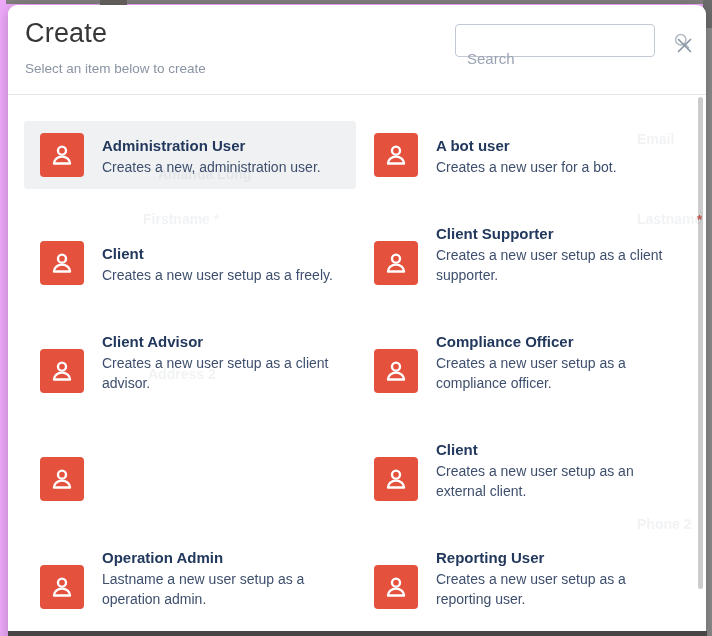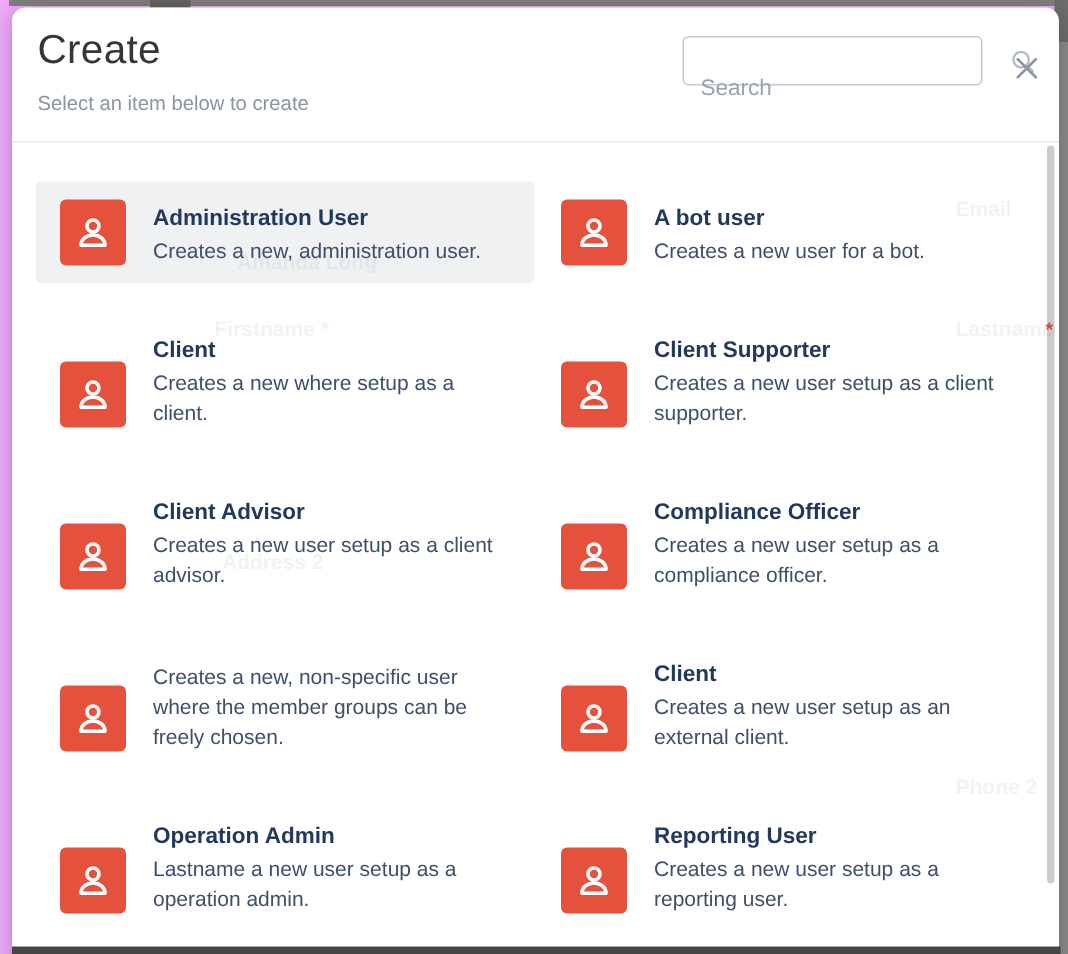--- a/index.html
+++ b/index.html
@@ -109,21 +109,21 @@
 
   <div class="item">
     <div class="item-icon">
       <svg width="26" height="26" viewBox="0 0 24 24">
         <circle cx="12" cy="8" r="3.7" fill="none" stroke="#ffffff" stroke-width="2.2"></circle>
         <path d="M4.6 19.8 a7.4 6.3 0 0 1 14.8 0 z" fill="none" stroke="#ffffff" stroke-width="2.2" stroke-linejoin="round"></path>
       </svg>
     </div>
     <div class="item-text">
       <div class="item-title">Client</div>
-      <div class="item-desc">Creates a new where setup as a client.</div>
+      <div class="item-desc">Creates a new user setup as a freely.</div>
     </div>
   </div>
 
   <div class="item">
     <div class="item-icon">
       <svg width="26" height="26" viewBox="0 0 24 24">
         <circle cx="12" cy="8" r="3.7" fill="none" stroke="#ffffff" stroke-width="2.2"></circle>
         <path d="M4.6 19.8 a7.4 6.3 0 0 1 14.8 0 z" fill="none" stroke="#ffffff" stroke-width="2.2" stroke-linejoin="round"></path>
       </svg>
     </div>
@@ -160,21 +160,20 @@
   </div>
 
   <div class="item">
     <div class="item-icon">
       <svg width="26" height="26" viewBox="0 0 24 24">
         <circle cx="12" cy="8" r="3.7" fill="none" stroke="#ffffff" stroke-width="2.2"></circle>
         <path d="M4.6 19.8 a7.4 6.3 0 0 1 14.8 0 z" fill="none" stroke="#ffffff" stroke-width="2.2" stroke-linejoin="round"></path>
       </svg>
     </div>
     <div class="item-text">
-      <div class="item-desc">Creates a new, non-specific user where the member groups can be freely chosen.</div>
     </div>
   </div>
 
   <div class="item">
     <div class="item-icon">
       <svg width="26" height="26" viewBox="0 0 24 24">
         <circle cx="12" cy="8" r="3.7" fill="none" stroke="#ffffff" stroke-width="2.2"></circle>
         <path d="M4.6 19.8 a7.4 6.3 0 0 1 14.8 0 z" fill="none" stroke="#ffffff" stroke-width="2.2" stroke-linejoin="round"></path>
       </svg>
     </div>

